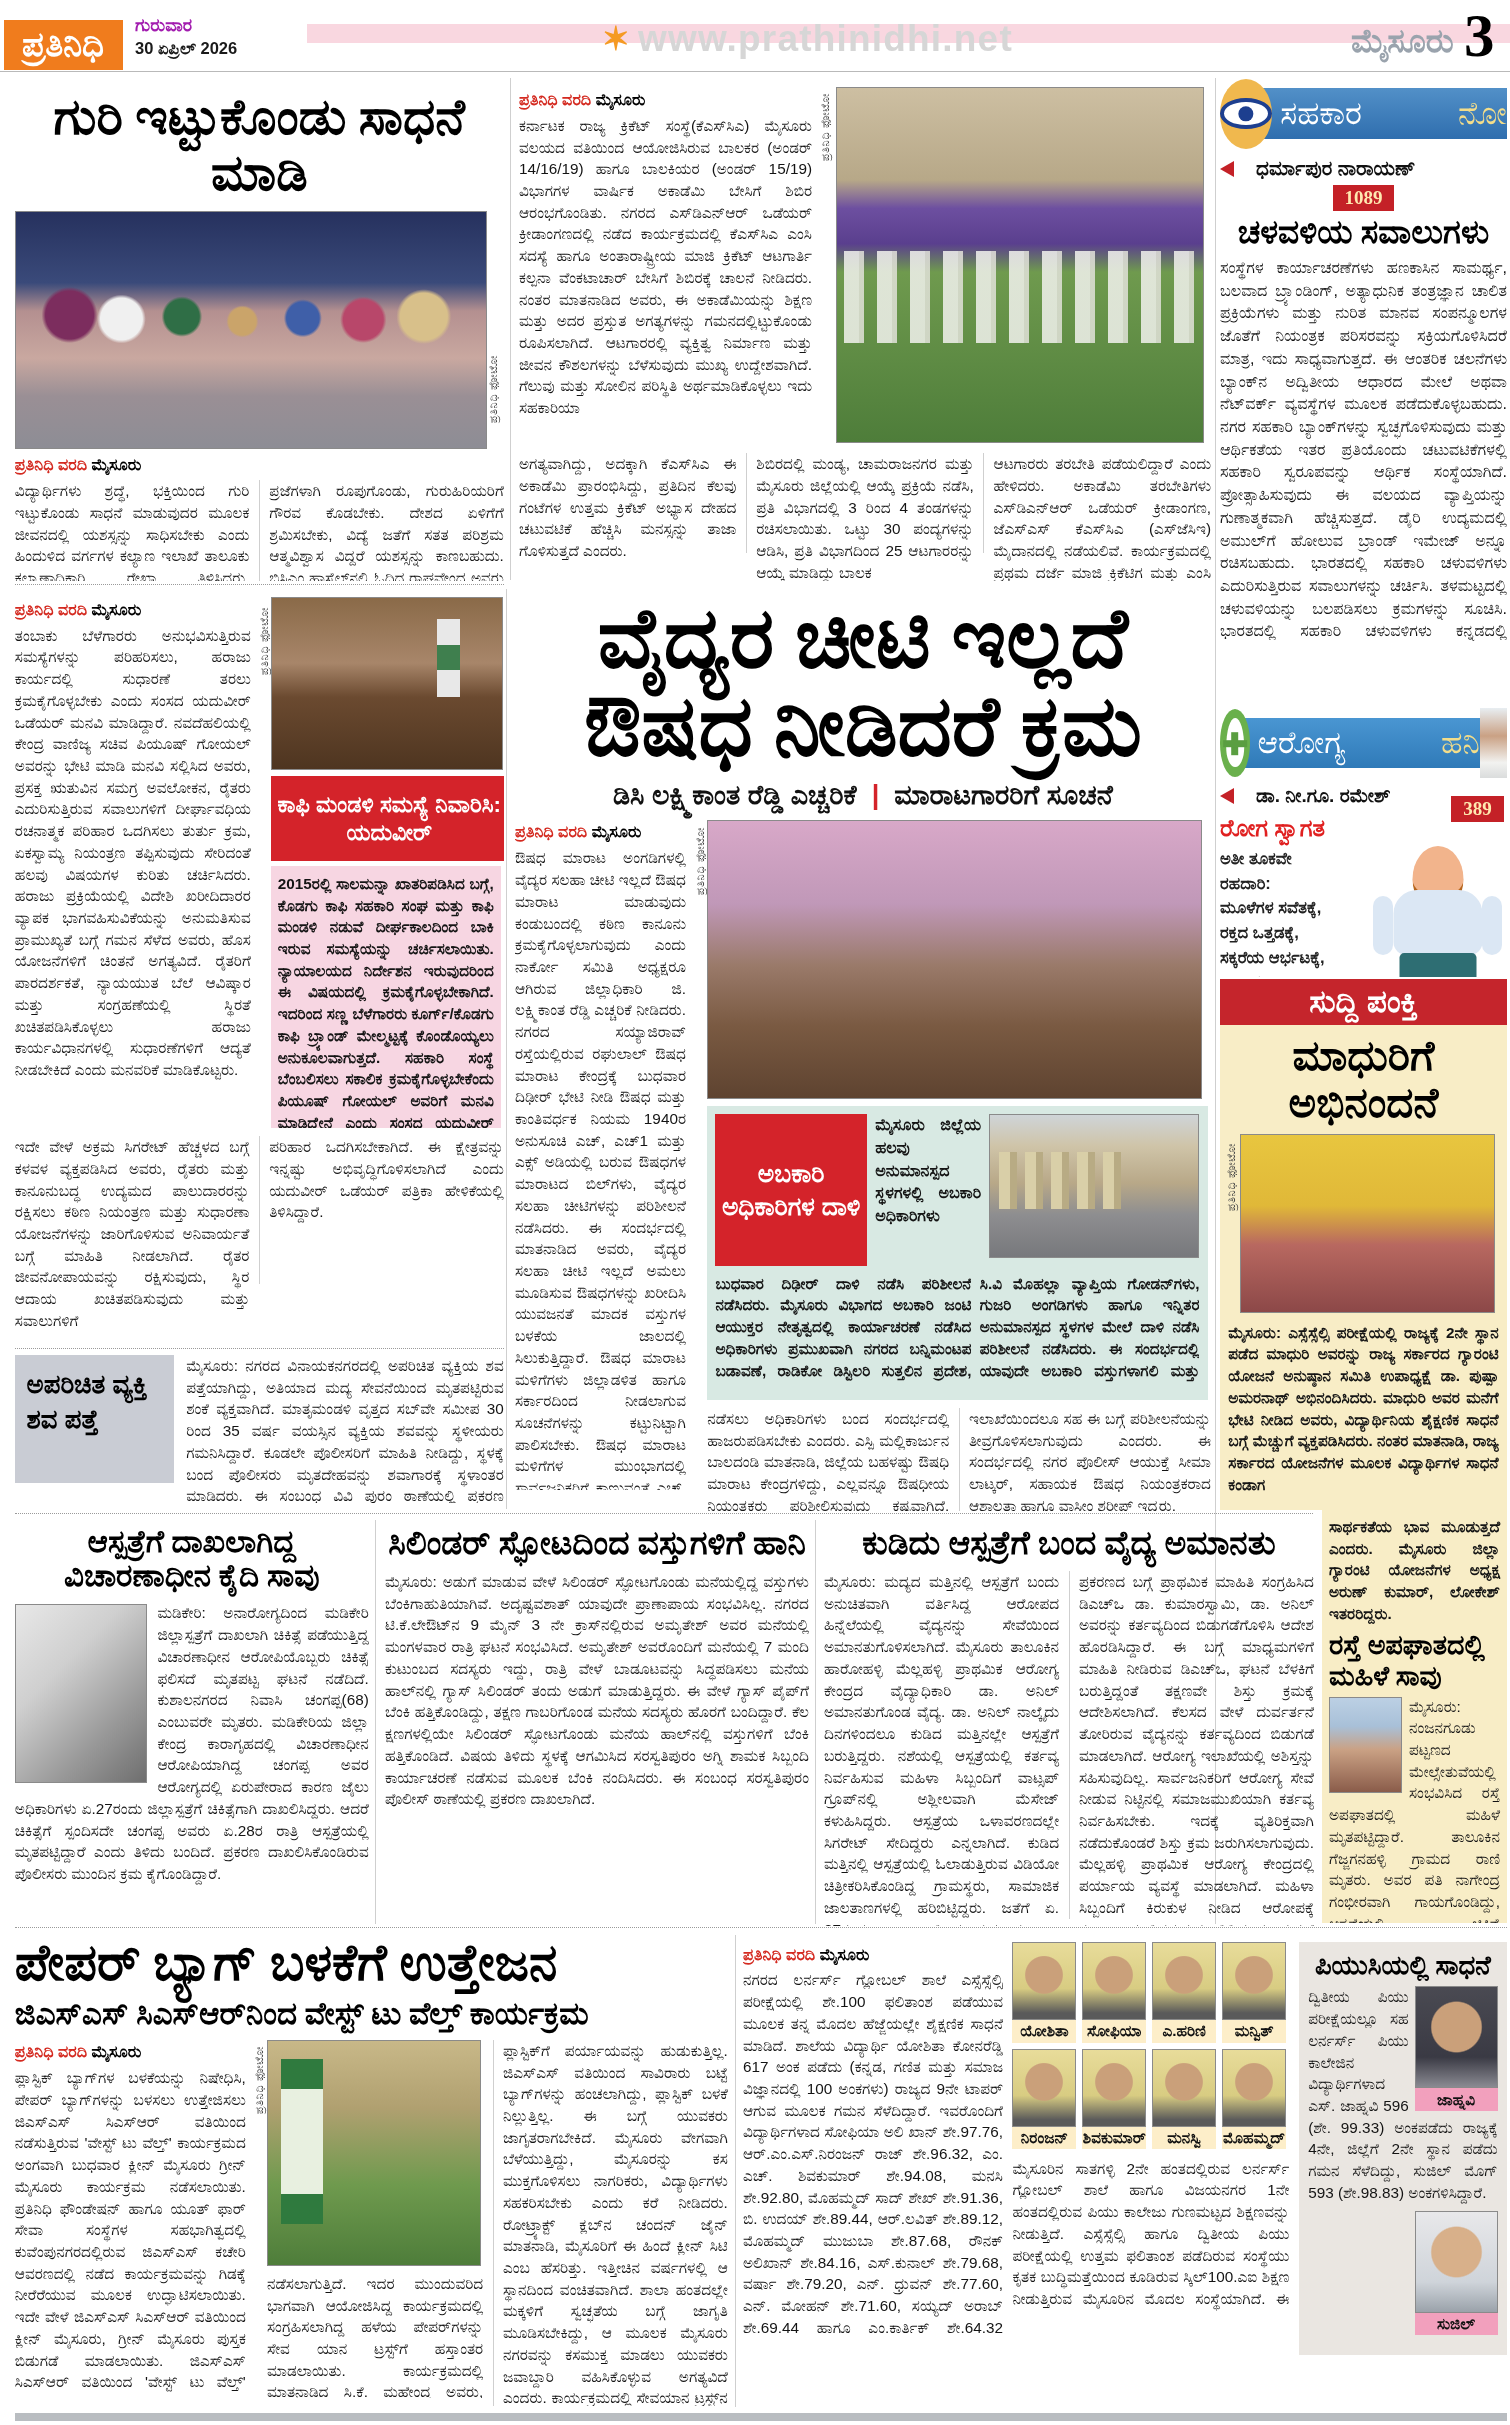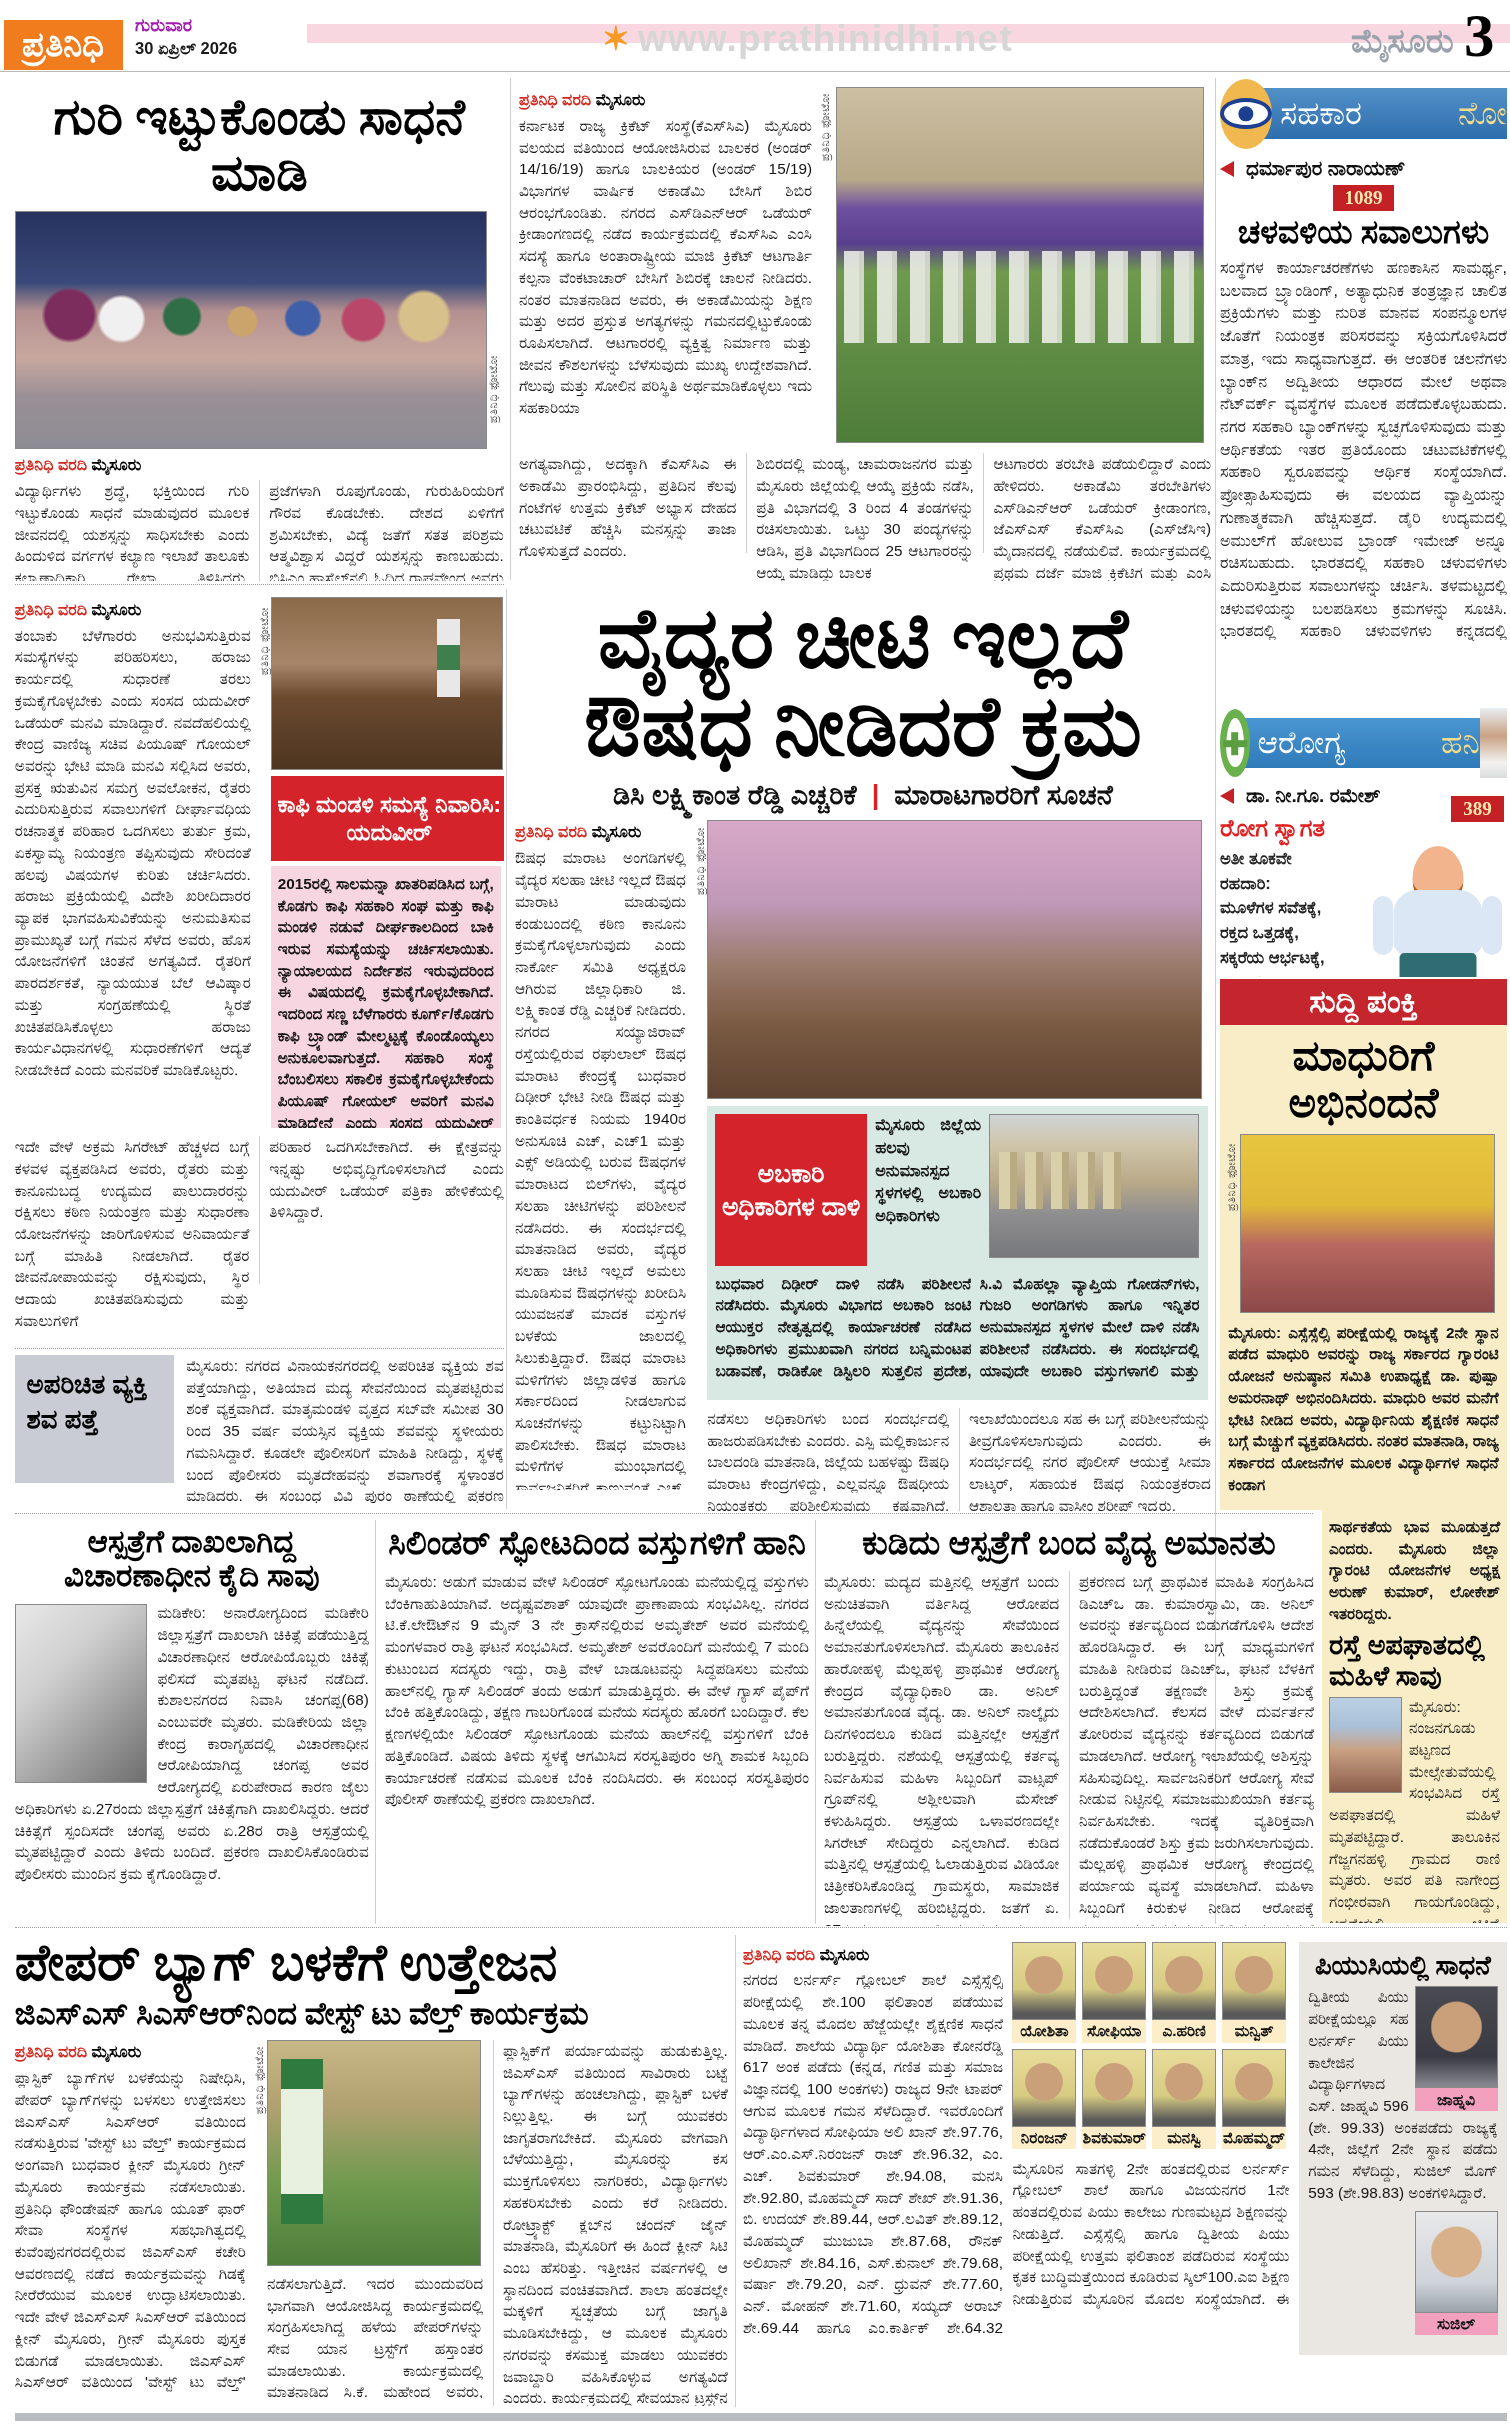--- a/index.html
+++ b/index.html
@@ -43,21 +43,21 @@
   .mast-date{color:#1a1a1a;font-weight:bold;font-size:16.5px;}
   
   .brandbar{display:flex;align-items:center;position:relative;}
   .brand-blue{background:linear-gradient(#5290c8,#2f6eae);color:#fff;font-weight:normal;
               font-family:"Liberation Serif",serif;display:flex;align-items:center;gap:44px;}
   .brand-y{color:#f3dd8a;}
   .eyecircle{background:#f0b84e;border-radius:50%;display:flex;align-items:center;justify-content:center;}
   .eye{width:44px;height:23.6px;border:4.1px solid #1d3f8f;border-radius:50% 50%;position:relative;background:#fff;}
   .eye:after{content:"";position:absolute;left:50%;top:50%;transform:translate(-50%,-50%);
              width:15.3px;height:15.3px;background:#1d3f8f;border-radius:50%;}
-  .authorrow{display:flex;align-items:center;gap:12px;font-weight:bold;font-size:20px;}
+  .authorrow{display:flex;align-items:center;gap:22px;font-weight:bold;font-size:20px;}
   .tri{width:0;height:0;border-top:8.3px solid transparent;border-bottom:8.3px solid transparent;
        border-right:14px solid #c42127;}
   .redtitle{color:#e02020;font-weight:bold;font-size:23.6px;}
   .poem{white-space:pre-line;font-size:16.5px;line-height:1.5;font-weight:bold;color:#222;}
   
   .hlogo{background:#6ab04c;border-radius:50%;position:relative;}
   .hlogo .drop{position:absolute;left:50%;top:14%;transform:translateX(-50%);width:58%;height:72%;
                background:#fff;border-radius:50% 50% 50% 50%/60% 60% 40% 40%;}
   .hlogo .plus{position:absolute;left:50%;top:52%;transform:translate(-50%,-50%);width:23.6px;height:23.6px;}
   .hlogo .plus:before,.hlogo .plus:after{content:"";position:absolute;background:#5a9e41;}

